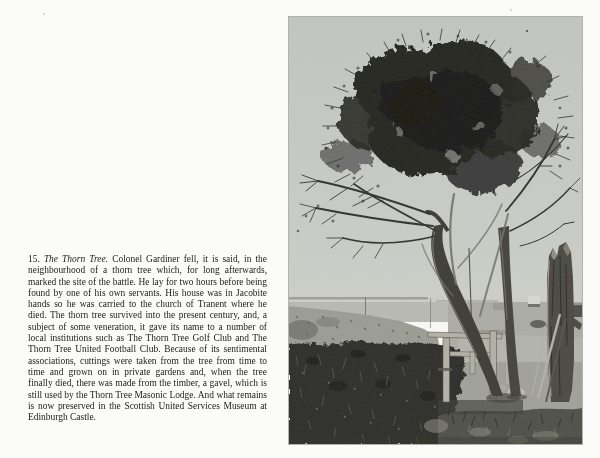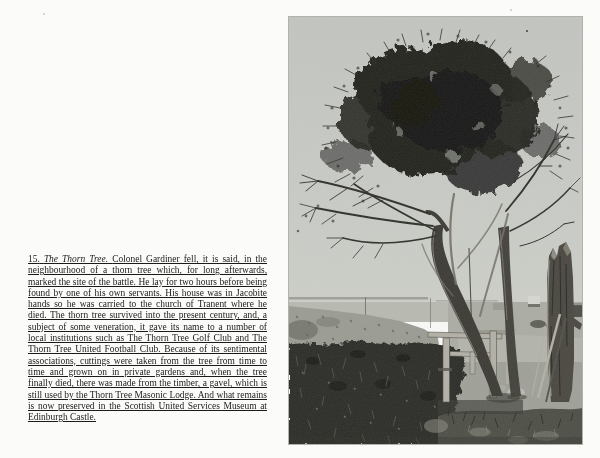--- a/index.html
+++ b/index.html
@@ -9,21 +9,20 @@
     font-family: "Liberation Serif", serif;
     overflow:hidden;
   }
   .page { position:relative; width:600px; height:458px; background: var(--page-bg, #fbfbf9); }
   .caption {
     position:absolute; left:28px; top:254px; width:239px;
     margin:0;
     font-size:9.45px; line-height:11.3px;
     color:#1b1b19;
     text-align:justify;
-    text-decoration:underline;
   }
   .caption .title { font-style:italic; }
   .photo {
     position:absolute; left:288px; top:16px; width:295px; height:429px;
     margin:0; padding:0;
   }
   .photo svg { display:block; }
   .speck { position:absolute; border-radius:50%; background:#c9c9c3; }
 </style>
 </head>

